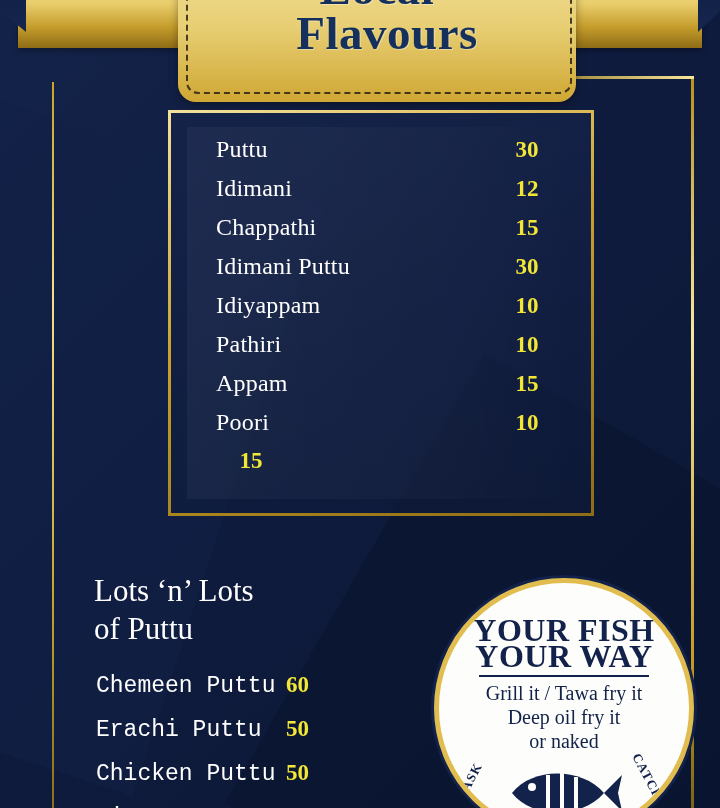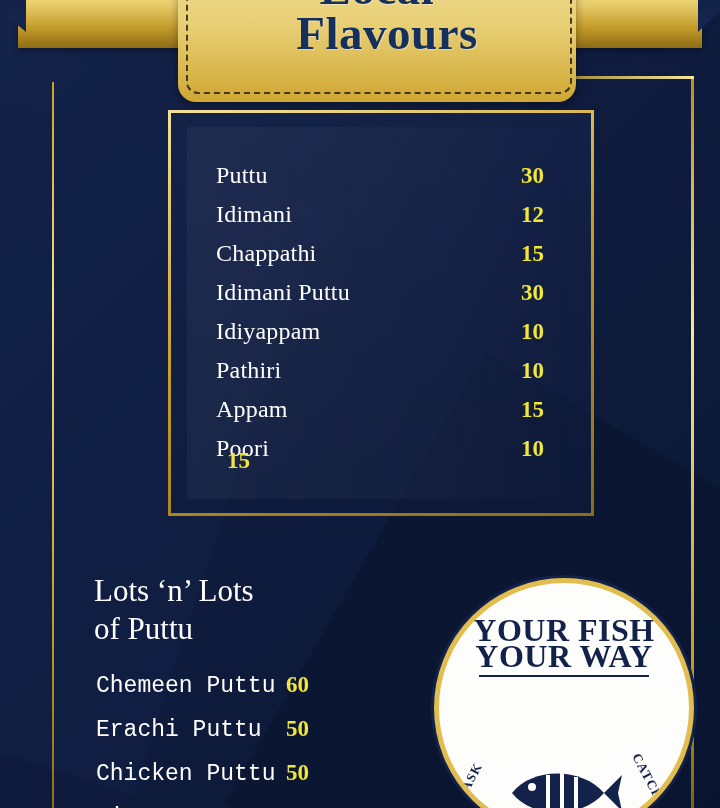--- a/index.html
+++ b/index.html
@@ -168,29 +168,29 @@
     display: flex;
     align-items: baseline;
     justify-content: space-between;
     height: 39px;
   }
   .menu-name {
     font-size: 24px;
     color: #ffffff;
     font-family: "Liberation Serif", serif;
     letter-spacing: .2px;
-    margin-top: 26px;
   }
   .menu-price {
     font-size: 23px;
     font-weight: bold;
     color: #f2e637;
     font-family: "Liberation Serif", serif;
     min-width: 34px;
-    text-align: right;
+    text-align: center;
+    margin-left: 18px;
   }
 
   
   .section2-title {
     position: absolute;
     left: 94px;
     top: 572px;
     width: 300px;
     font-size: 31px;
     font-weight: normal;
@@ -384,20 +384,25 @@
       <span class="puttu-price">60</span>
     </div>
   </div>
 
   <div class="badge">
     <div class="badge-title">
       <span>YOUR FISH</span><br>
       <span>YOUR WAY</span>
     </div>
     <div class="badge-rule"></div>
+    <div class="badge-sub">
+      <span>Grill it / Tawa fry it</span><br>
+      <span>Deep oil fry it</span><br>
+      <span>or naked</span>
+    </div>
     <div class="arc-left">ASK</div>
     <div class="arc-right">CATCH</div>
     <div class="badge-fish">
       <svg width="120" height="60" viewBox="0 0 120 60">
         <path d="M8 30 C28 4, 78 4, 100 30 C78 56, 28 56, 8 30 Z" fill="#12224a"></path>
         <path d="M100 30 L118 12 L114 30 L118 48 Z" fill="#12224a"></path>
         <circle cx="28" cy="24" r="4" fill="#fdfdfb"></circle>
         <path d="M44 12 L44 48 M58 10 L58 50 M72 14 L72 46" stroke="#fdfdfb" stroke-width="4" fill="none"></path>
       </svg>
     </div>

